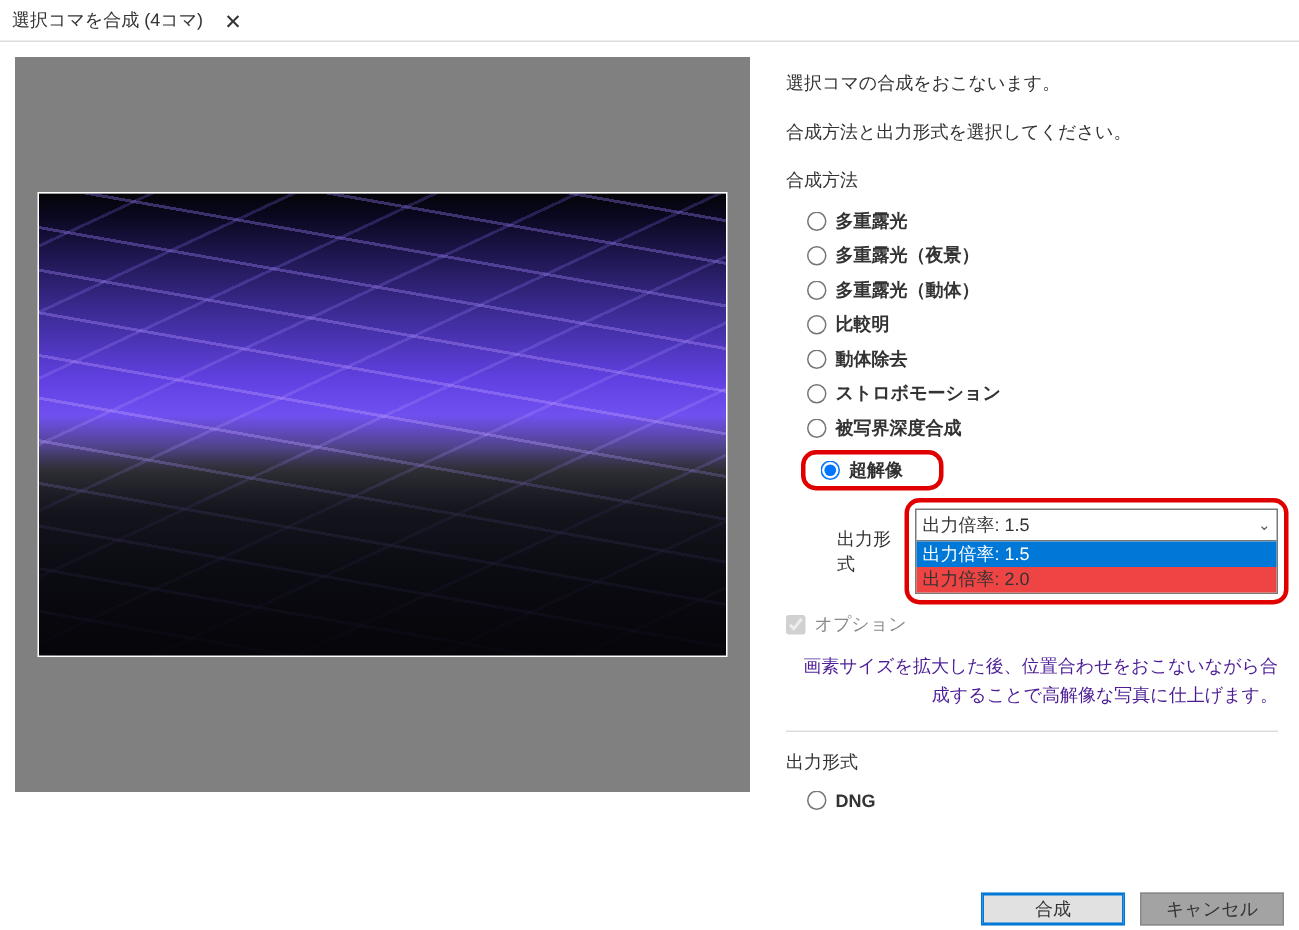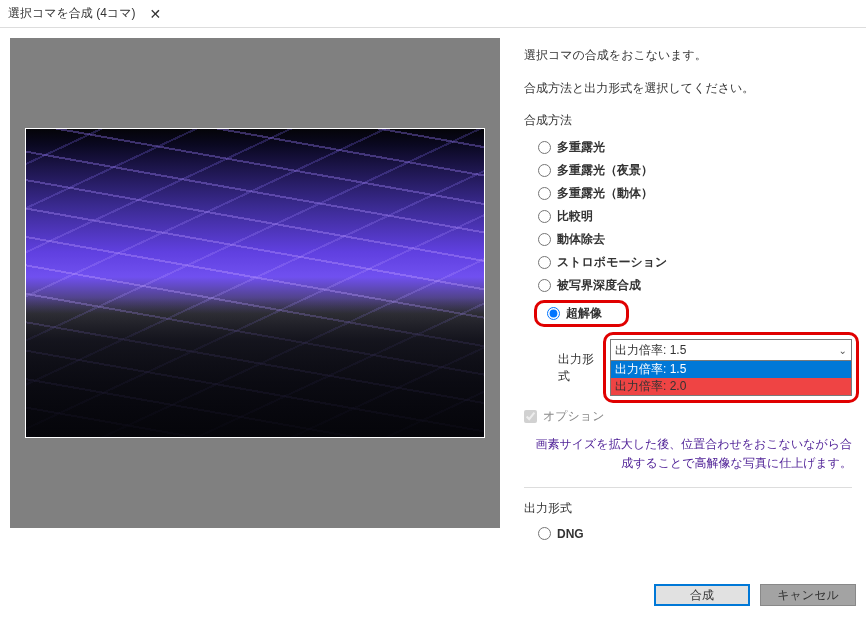--- a/index.html
+++ b/index.html
@@ -189,21 +189,21 @@
       text-align: right;
     }
     .hr {
       border: none;
       border-top: 1px solid #ddd;
       margin: 10px 0;
     }
     .footer {
       position: absolute;
       right: 10px;
-      bottom: 14px;
+      bottom: 3px;
       display: flex;
       gap: 10px;
     }
     .btn {
       width: 96px;
       height: 22px;
       border: 1px solid #898989;
       background: #a3a3a3;
       font-size: 12px;
       color: #333;

